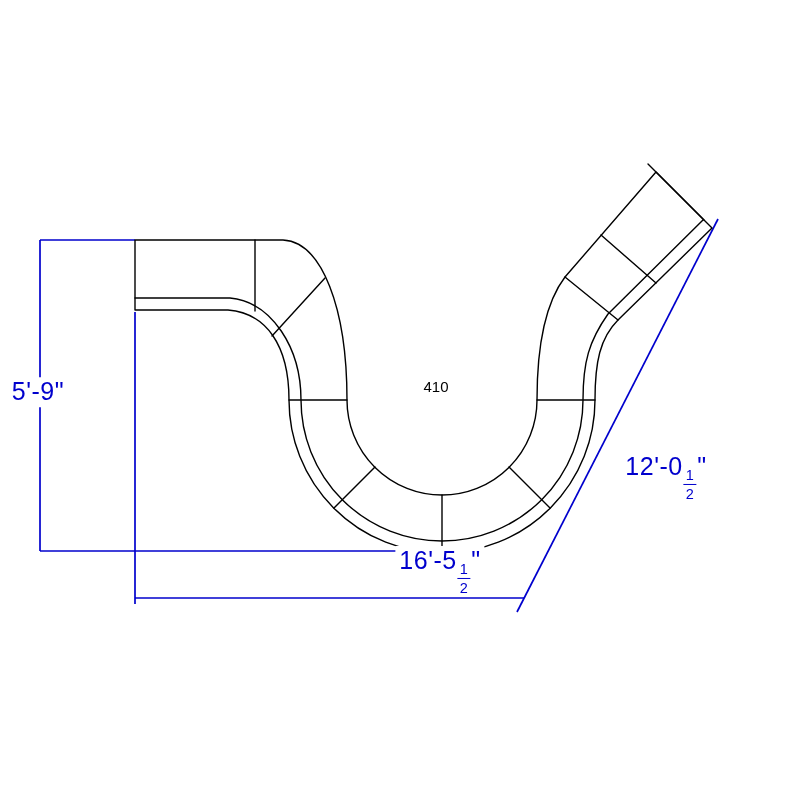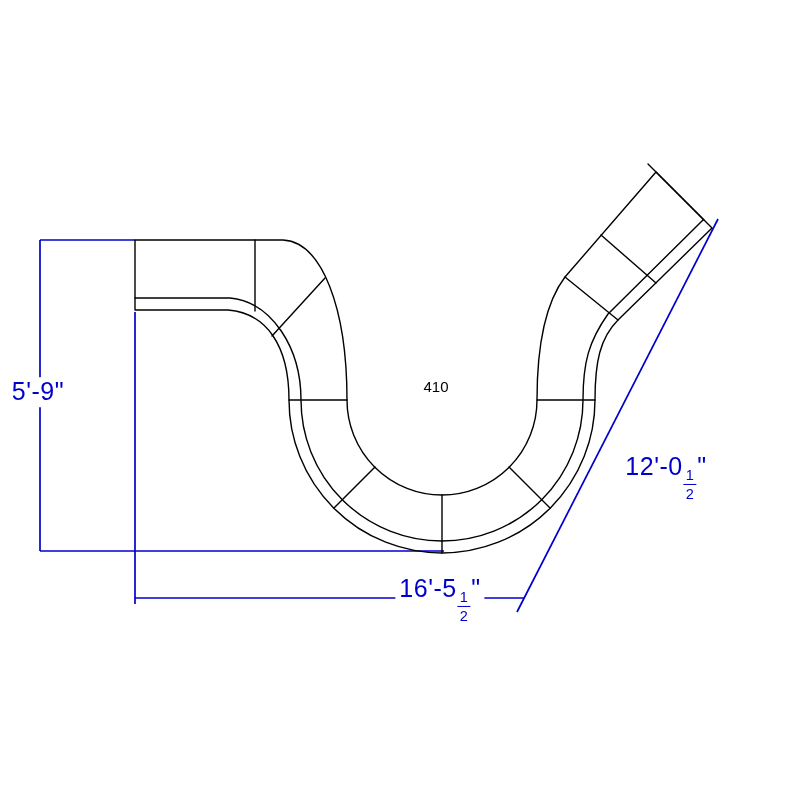--- a/index.html
+++ b/index.html
@@ -123,21 +123,21 @@
         <path class="furniture-line" d="M 565 277 L 618 320"></path>
         <path class="furniture-line" d="M 601 235 L 656 283"></path>
       </g>
     </g>
   </svg>
 
   <div class="dim-label" style="left:38px; top:392px;">
     <span>5'-9</span><span>"</span>
   </div>
 
-  <div class="dim-label" style="left:440px; top:599px;">
+  <div class="dim-label" style="left:440px; top:571px;">
     <span>16'-5</span><span class="frac">
         <span class="num">1</span>
         <span class="den">2</span>
       </span><span>"</span>
   </div>
 
   <div class="dim-label" style="left:666px; top:452px;margin-top:25px;">
     <span>12'-0</span><span class="frac">
         <span class="num">1</span>
         <span class="den">2</span>

